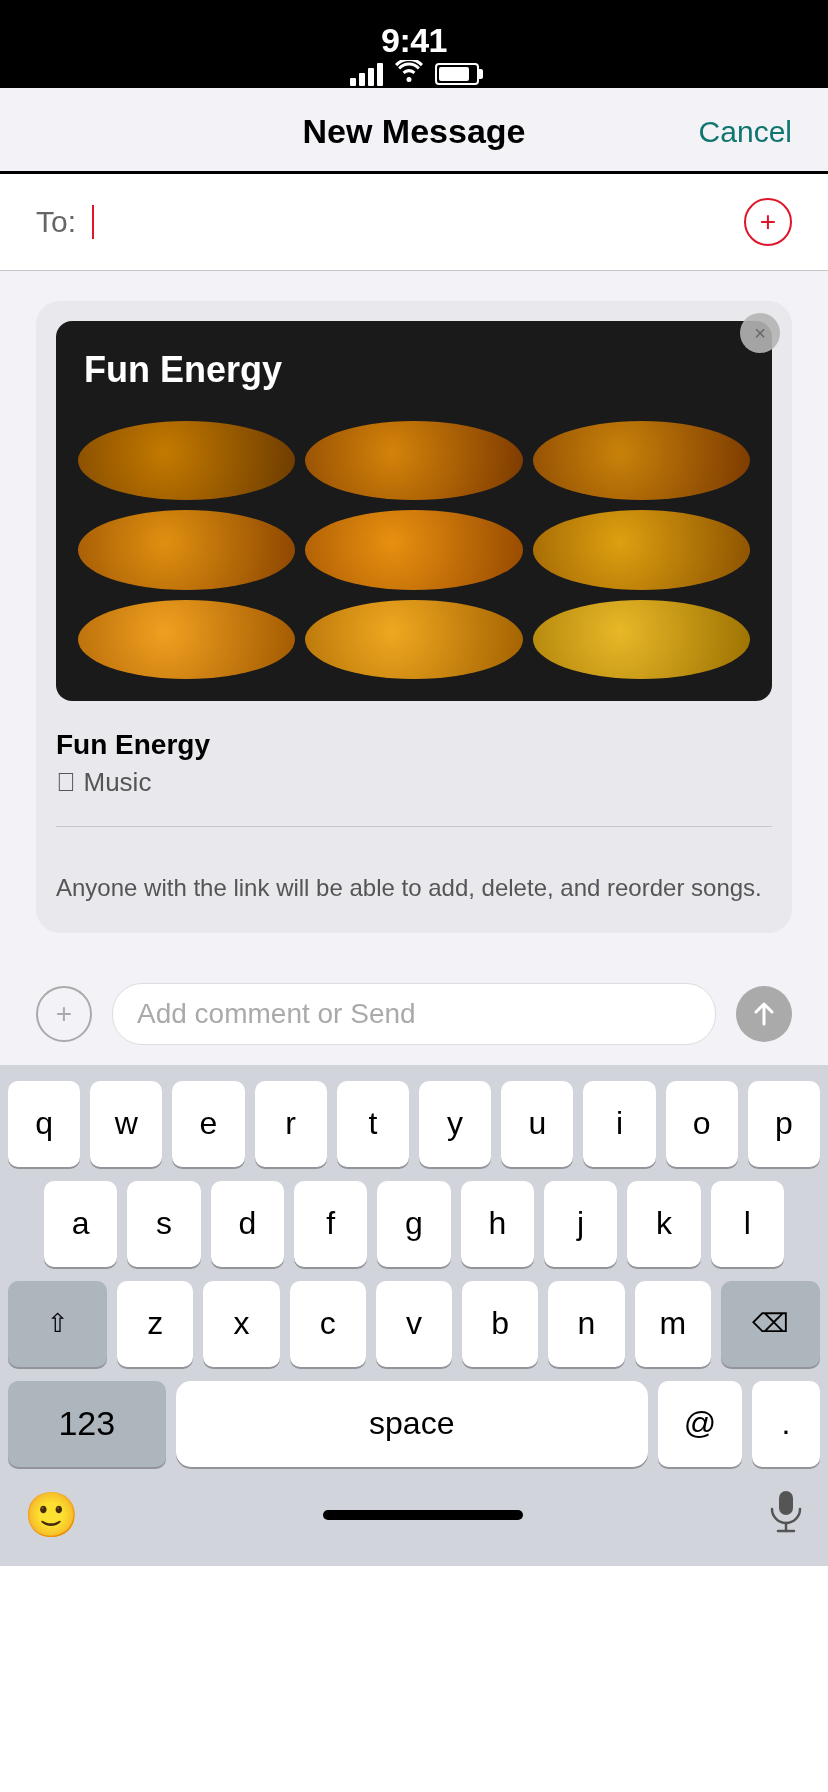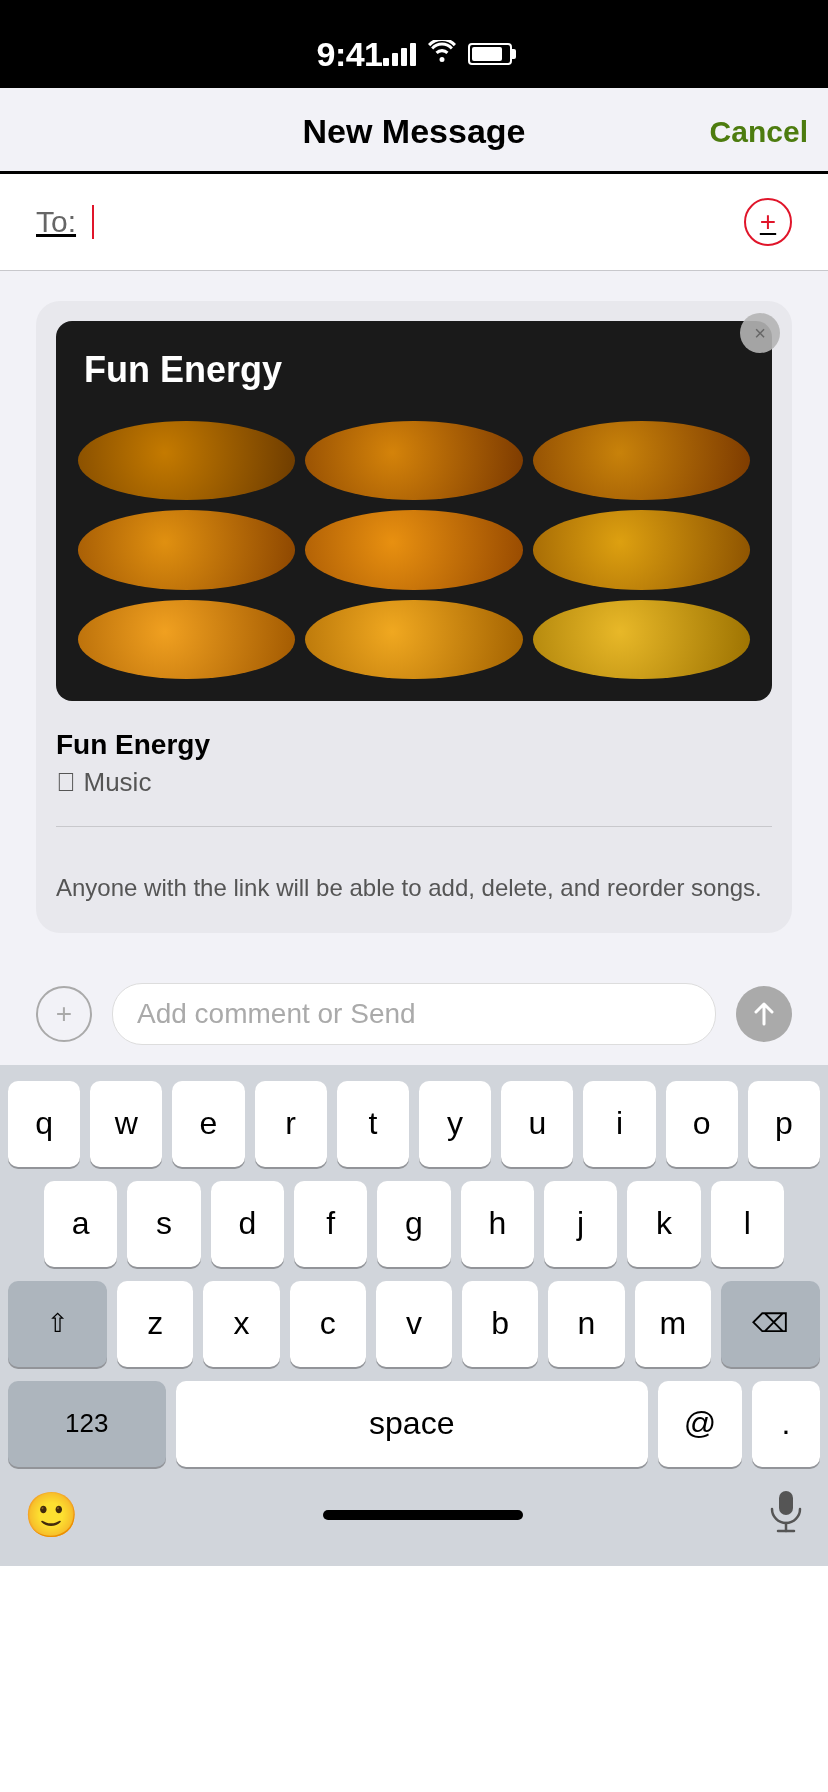--- a/index.html
+++ b/index.html
@@ -15,20 +15,21 @@
 
     
     .status-bar {
       width: 100%;
       height: 88px;
       background: #000;
       display: flex;
       align-items: center;
       justify-content: center;
       padding: 20px 36px 0;
+      flex-direction: column;
     }
     .status-time {
       color: #fff;
       font-size: 34px;
       font-weight: 600;
       letter-spacing: -0.5px;
     }
     .status-icons {
       display: flex;
       align-items: center;
@@ -88,37 +89,36 @@
       justify-content: center;
       position: relative;
     }
     .nav-title {
       font-size: 34px;
       font-weight: 600;
       color: #000;
     }
     .nav-cancel {
       position: absolute;
-      right: 20px;
+      right: 36px;
       font-size: 30px;
-      color: #4d7c0f;
-      font-weight: 700;
+      color: #0f766e;
+      font-weight: 400;
       cursor: pointer;
     }
 
     
     .to-field {
       width: 100%;
       padding: 24px 36px;
       border-bottom: 1px solid #c8c8cc;
       display: flex;
       align-items: center;
       background: #fff;
       gap: 16px;
-      text-decoration: underline;
     }
     .to-label {
       font-size: 30px;
       color: #666;
     }
     .to-cursor {
       width: 2px;
       height: 34px;
       background: #e0152a;
       animation: blink 1s infinite;
@@ -301,20 +301,21 @@
       min-width: 68px;
       flex: 1;
     }
     .key.special {
       background: #adb5bd;
       color: #000;
       font-size: 26px;
     }
     .key.space {
       flex: 4.5;
+      border-radius: 15px;
     }
     .keyboard-bottom {
       display: flex;
       align-items: center;
       justify-content: space-between;
       padding: 8px 16px 16px;
     }
     .emoji-btn {
       font-size: 44px;
       cursor: pointer;
@@ -450,21 +451,21 @@
     <div class="key">x</div>
     <div class="key">c</div>
     <div class="key">v</div>
     <div class="key">b</div>
     <div class="key">n</div>
     <div class="key">m</div>
     <div class="key special" style="min-width:88px;flex:1.3;font-size:26px;">⌫</div>
   </div>
 
   <div class="keyboard-row">
-    <div class="key special" style="flex:1.5;font-size:26px;">123</div>
+    <div class="key special" style="flex:1.5;font-size:34px;">123</div>
     <div class="key space">space</div>
     <div class="key" style="flex:0.8;">@</div>
     <div class="key" style="flex:0.5;">.</div>
   </div>
 
   <div class="keyboard-bottom">
     <span class="emoji-btn">🙂</span>
     <div class="home-indicator"></div>
     <span class="mic-btn">
       <svg width="36" height="44" viewBox="0 0 36 44" fill="#555">

